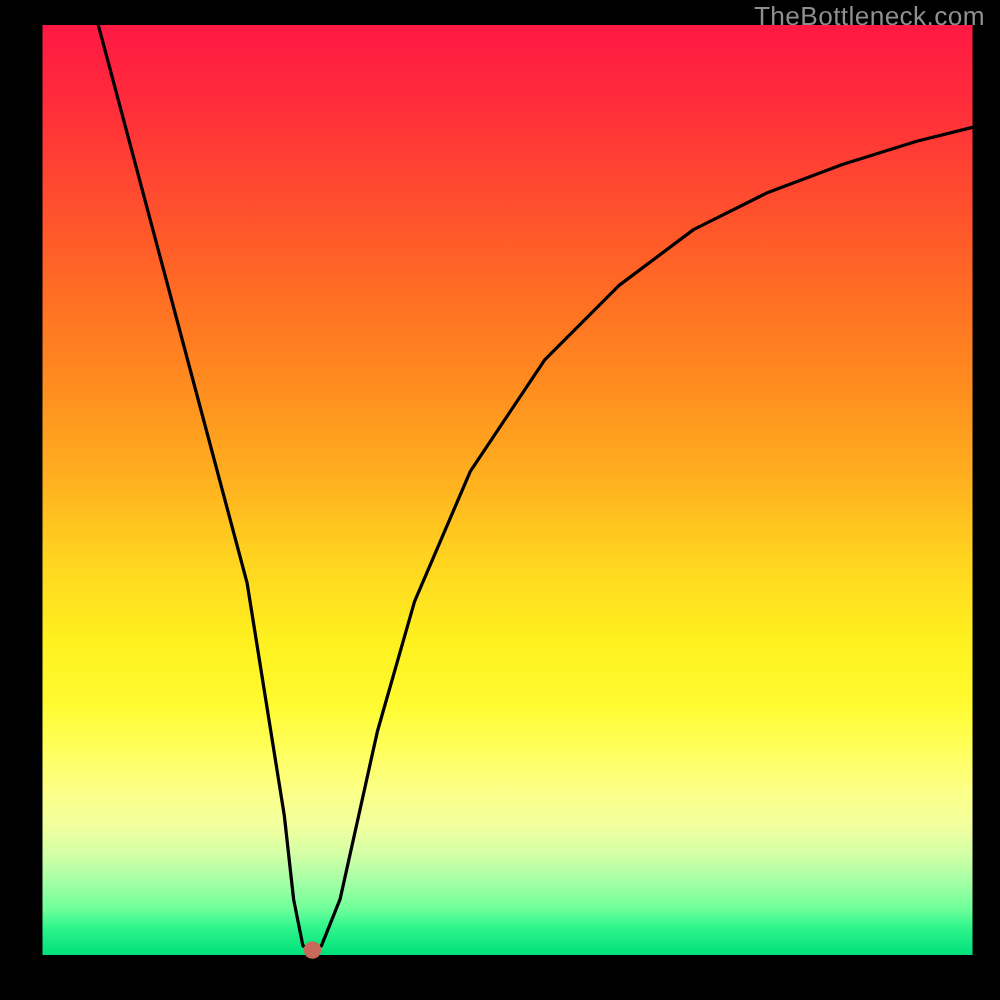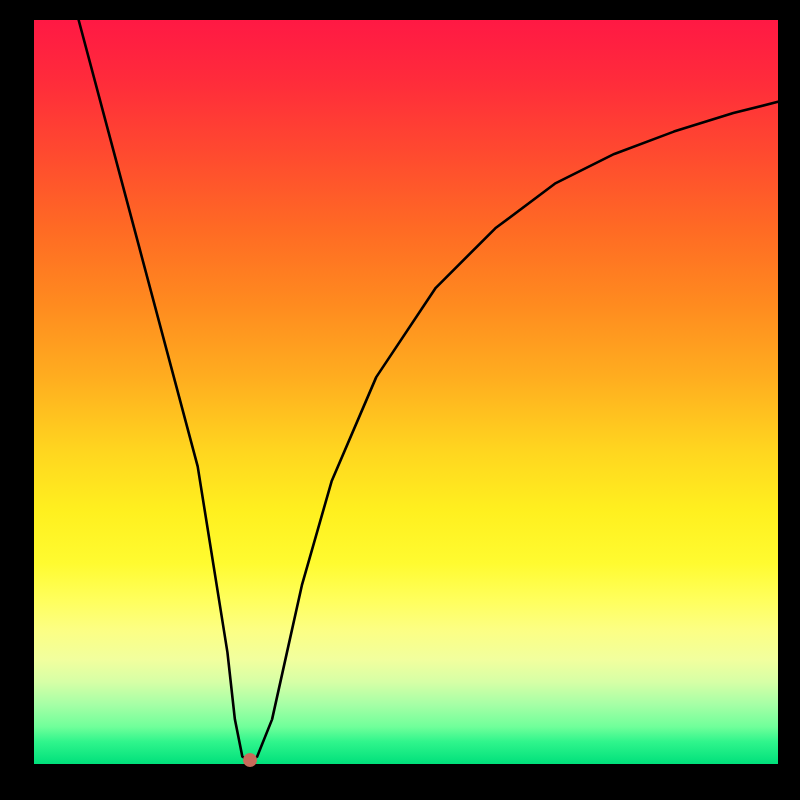--- a/index.html
+++ b/index.html
@@ -67,20 +67,21 @@
     height: 14px;
     border-radius: 50%;
     background: #c86a5a;
     transform: translate(-50%, -50%);
   }
 </style>
 </head>
 <body>
 
 <div class="frame">
+  <div class="watermark">TheBottleneck.com</div>
 
   <div class="plot-area">
     <svg class="curve" viewBox="0 0 744 744" preserveAspectRatio="none">
       <path id="curve-path" fill="none" stroke="#000" stroke-width="2.6" stroke-linecap="round" stroke-linejoin="round" d="M44.64 0.00 L74.40 111.60 L104.16 223.20 L133.92 334.80 L163.68 446.40 L193.44 632.40 L200.88 699.36 L208.32 736.56 L215.76 740.28 L223.20 736.56 L238.08 699.36 L252.96 632.40 L267.84 565.44 L297.60 461.28 L342.24 357.12 L401.76 267.84 L461.28 208.32 L520.80 163.68 L580.32 133.92 L639.84 111.60 L699.36 93.00 L744.00 81.84"></path>
     </svg>
     <div id="marker" class="marker" style="left: 215.76px; top: 740.28px; background: rgb(200, 106, 90);"></div>
   </div>
 </div>
 
 </body></html>

